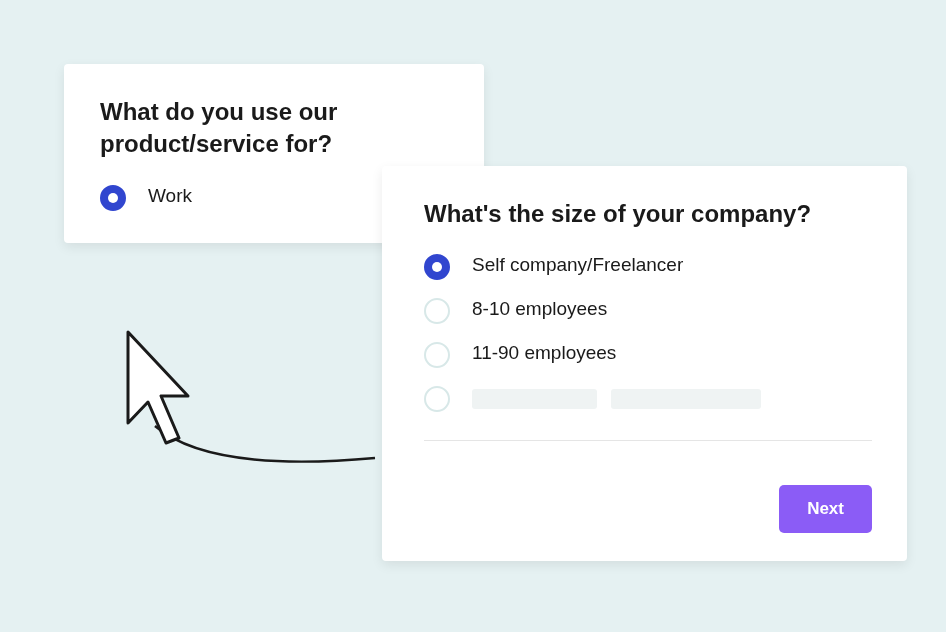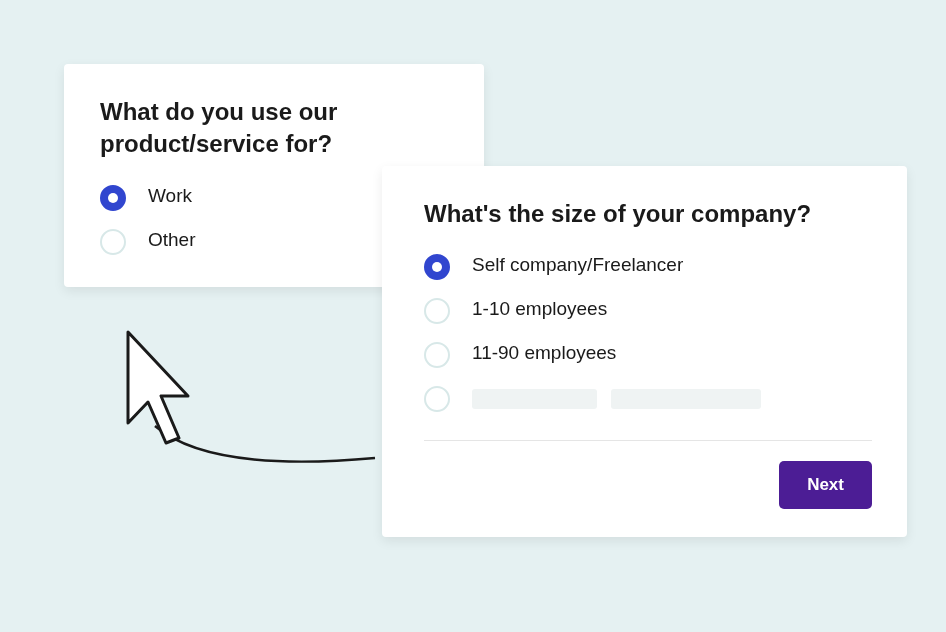--- a/index.html
+++ b/index.html
@@ -120,28 +120,29 @@
       margin-top: 28px;
       margin-bottom: 20px;
     }
     
     .footer {
       display: flex;
       justify-content: flex-end;
     }
     
     .next-btn {
-      background: #4c1d95;
+      background: #8b5cf6;
       color: #ffffff;
       border: none;
       padding: 14px 28px;
       font-size: 17px;
       font-weight: 600;
       border-radius: 5px;
       cursor: pointer;
+      margin-top: 24px;
     }
     
     .cursor-arrow {
       position: absolute;
       left: 98px;
       top: 326px;
       width: 95px;
       height: 130px;
       z-index: 10;
     }
@@ -158,37 +159,33 @@
 </head>
 <body>
 
 <div class="card card-1">
   <h2 class="question">What do you use our product/service for?</h2>
   <div class="options">
     <div class="option">
       <span class="radio selected"></span>
       <span class="option-label">Work</span>
     </div>
-    <div class="option">
-      <span class="radio"></span>
-      <span class="option-label">Other</span>
-    </div>
   </div>
 </div>
 
 <div class="card card-2">
   <h2 class="question">What's the size of your company?</h2>
   <div class="options">
     <div class="option">
       <span class="radio selected"></span>
       <span class="option-label">Self company/Freelancer</span>
     </div>
     <div class="option">
       <span class="radio"></span>
-      <span class="option-label">1-10 employees</span>
+      <span class="option-label">8-10 employees</span>
     </div>
     <div class="option">
       <span class="radio"></span>
       <span class="option-label">11-90 employees</span>
     </div>
     <div class="placeholder-row">
       <span class="radio"></span>
       <div class="placeholder-bars">
         <span class="placeholder-bar placeholder-bar-1"></span>
         <span class="placeholder-bar placeholder-bar-2"></span>

